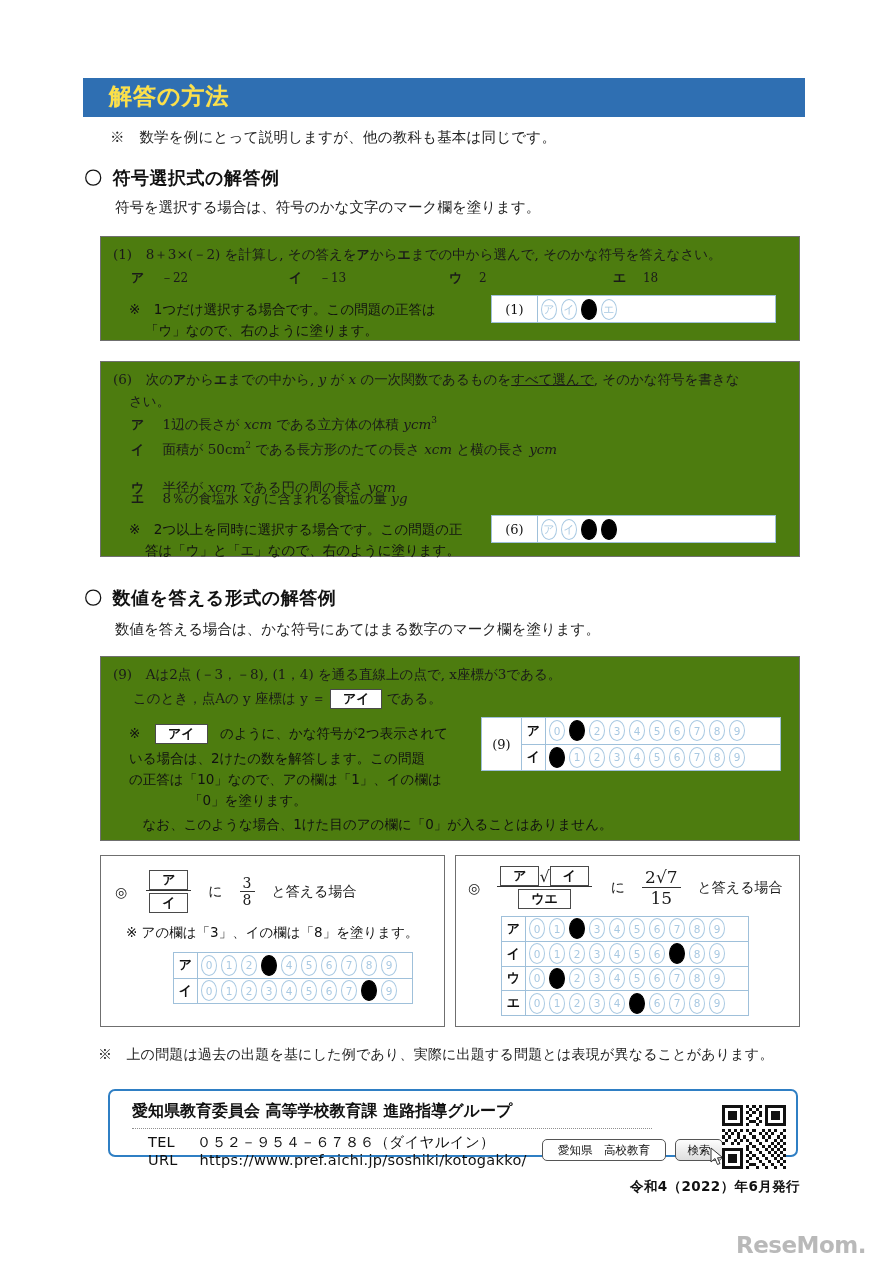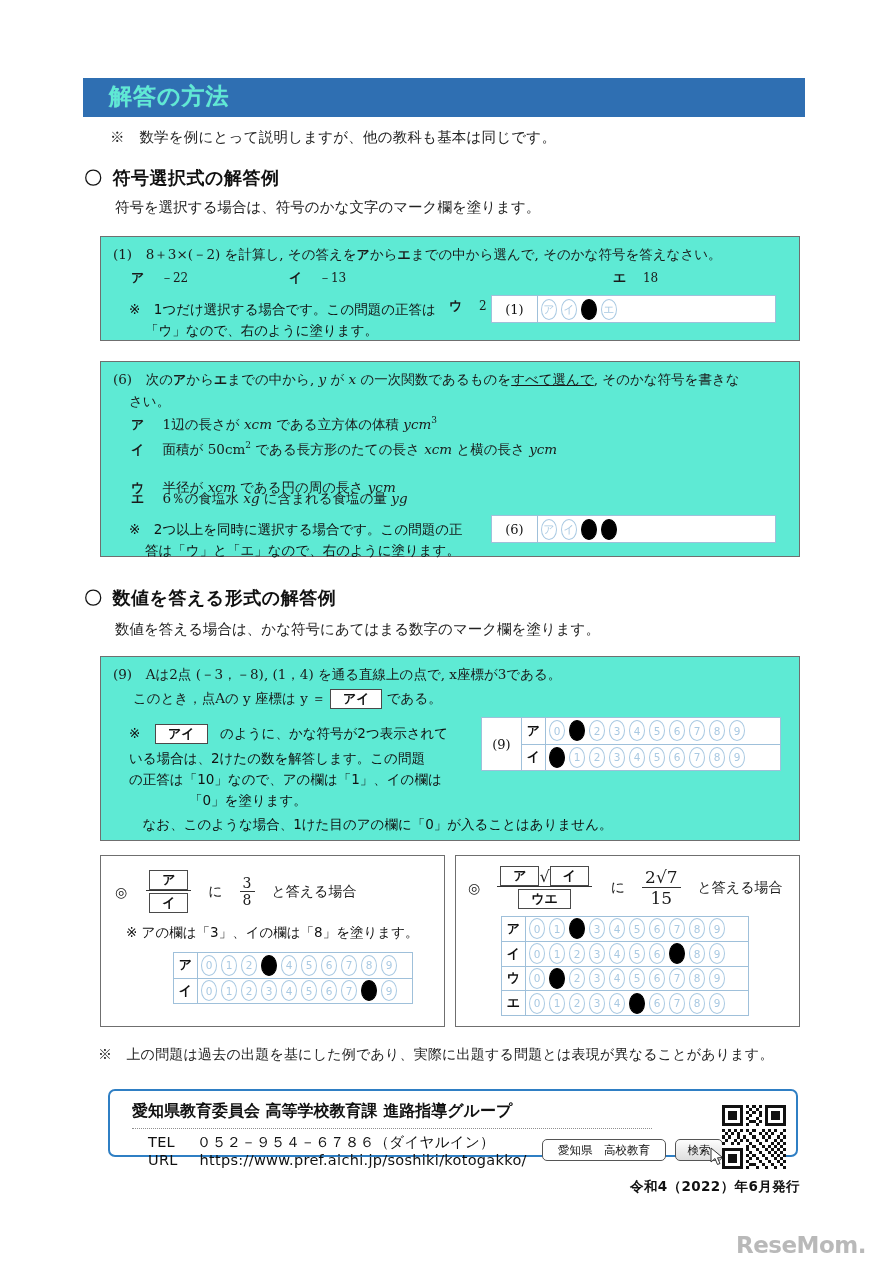--- a/index.html
+++ b/index.html
@@ -12,21 +12,21 @@
   .page{position:absolute;left:0;top:0;width:884px;height:1276px;}
 
   
   .title-bar{
     position:absolute;left:83px;top:78px;width:722px;height:38px;
     background:#2f6fb2;
     box-shadow:0 1px 0 #2f6fb2;
   }
   .title-bar .title-text{
     position:absolute;left:26px;top:50%;transform:translateY(-52%);
-    color:#5eead4;font-size:23px;font-weight:bold;letter-spacing:1px;
+    color:#fde047;font-size:23px;font-weight:bold;letter-spacing:1px;
     font-family:Liberation Mono, monospace;
     text-shadow:0 0 1px rgba(255,255,255,.3);
   }
 
   .note-line{
     position:absolute;font-size:14.5px;color:#222;letter-spacing:.2px;
   }
 
   .bullet-head{
     position:absolute;font-size:18px;font-weight:bold;color:#111;
@@ -34,21 +34,21 @@
     letter-spacing:.5px;
   }
   .bullet-head .circ{
     display:inline-block;font-size:18px;font-weight:bold;margin-right:10px;
     font-family:"DejaVu Sans","Liberation Sans",sans-serif;
   }
   .sub-line{position:absolute;font-size:14.5px;color:#222;}
 
   
   .qbox{
-    position:absolute;border:1.4px solid #6f6f6f;background:#5eead4;
+    position:absolute;border:1.4px solid #6f6f6f;background:#4d7c0f;
     box-sizing:border-box;
   }
   .q-text{position:absolute;font-size:13.5px;color:#1a1a1a;white-space:nowrap;}
   .q-text.serif{font-family:"DejaVu Serif","Liberation Serif",serif;}
   .q-text .kana{font-family:"DejaVu Sans","Liberation Sans",sans-serif;font-weight:bold;font-size:13px;}
   .q-text .it{font-style:italic;}
   .q-text .ul{text-decoration:underline;}
   .sup{font-size:9px;vertical-align:super;}
 
   .note-ja{
@@ -177,21 +177,21 @@
     <div class="q-text serif" style="left:30px;top:32px;">
       <span class="kana">ア</span>
       <span style="display:inline-block;width:8px"></span>
       <span style="font-size:12px">－22</span>
     </div>
     <div class="q-text serif" style="left:188px;top:32px;">
       <span class="kana">イ</span>
       <span style="display:inline-block;width:8px"></span>
       <span style="font-size:12px">－13</span>
     </div>
-    <div class="q-text serif" style="left:348px;top:32px;margin-top:28px;">
+    <div class="q-text serif" style="left:348px;top:32px;">
       <span class="kana">ウ</span>
       <span style="display:inline-block;width:8px"></span>
       <span style="font-size:12px">2</span>
     </div>
     <div class="q-text serif" style="left:512px;top:32px;">
       <span class="kana">エ</span>
       <span style="display:inline-block;width:8px"></span>
       <span style="font-size:12px">18</span>
     </div>
 
@@ -232,21 +232,21 @@
       <span style="display:inline-block;width:14px"></span><span>面積が 50cm</span><span class="sup">2</span><span> である長方形のたての長さ </span><span class="it">xcm</span><span> と横の長さ </span><span class="it">ycm</span>
     </div>
 
     <div class="q-text serif" style="left:30px;top:103px;margin-top:14px;">
       <span class="kana">ウ</span>
       <span style="display:inline-block;width:14px"></span><span>半径が </span><span class="it">xcm</span><span> である円の周の長さ </span><span class="it">ycm</span>
     </div>
 
     <div class="q-text serif" style="left:30px;top:128px;">
       <span class="kana">エ</span>
-      <span style="display:inline-block;width:14px"></span><span>6％の食塩水 </span><span class="it">xg</span><span> に含まれる食塩の量 </span><span class="it">yg</span>
+      <span style="display:inline-block;width:14px"></span><span>8％の食塩水 </span><span class="it">xg</span><span> に含まれる食塩の量 </span><span class="it">yg</span>
     </div>
 
     <div class="note-ja" style="left:28px;top:157px;">※　2つ以上を同時に選択する場合です。この問題の正</div>
     <div class="note-ja" style="left:44px;top:178px;">答は「ウ」と「エ」なので、右のように塗ります。</div>
 
     <div class="sheet" style="left:390px;top:153px;width:285px;height:28px;">
       <div class="qno" style="width:46px;">(6)</div>
       <div class="rows">
         <div class="row" style="height:100%;">
           <div class="bubbles" id="q6-bubbles">

